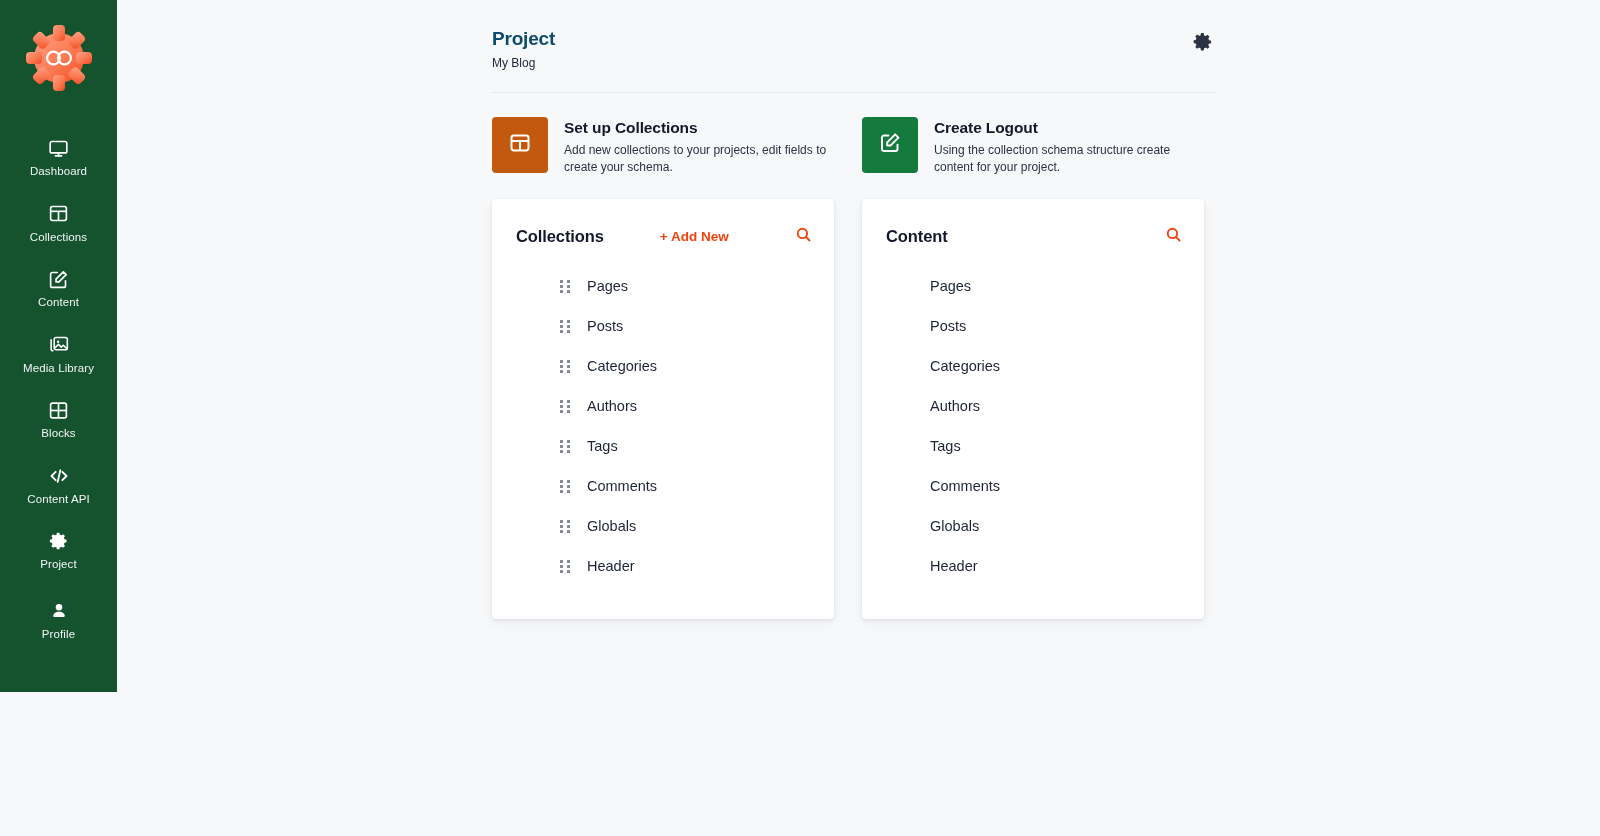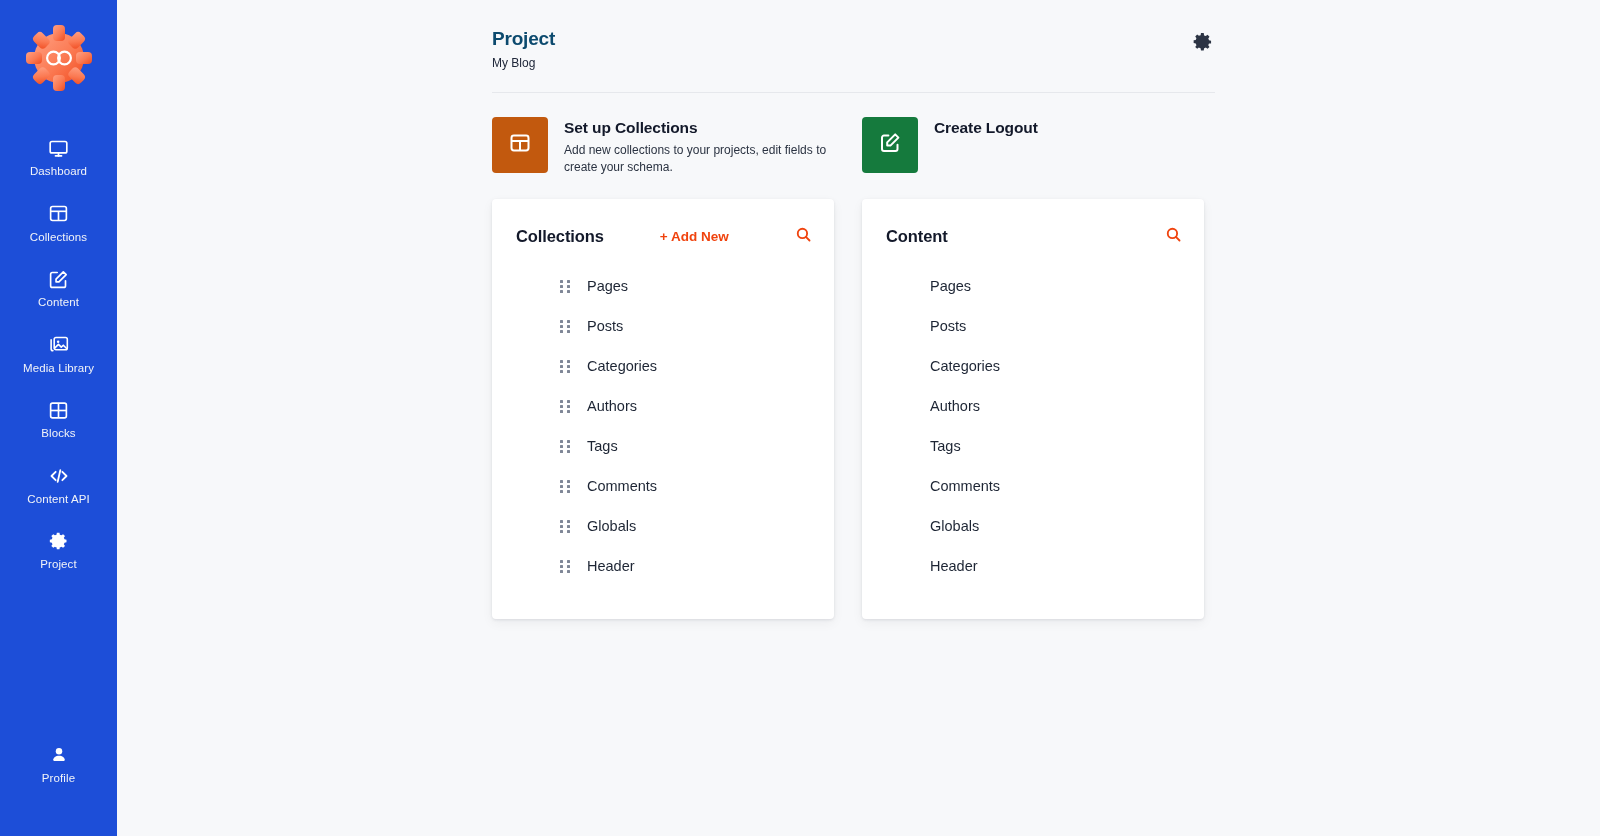--- a/index.html
+++ b/index.html
@@ -20,26 +20,26 @@
   .app {
     display: flex;
     width: 1600px;
     height: 836px;
   }
 
   
   .sidebar {
     width: 117px;
     flex: 0 0 117px;
-    background: #1d4ed8;
+    background: #14532d;
     display: flex;
     flex-direction: column;
     align-items: center;
     padding-top: 22px;
-    height: 836px;
+    height: 692px;
   }
 
   .logo {
     width: 72px;
     height: 72px;
     display: flex;
     align-items: center;
     justify-content: center;
     margin-bottom: 30px;
   }
@@ -446,20 +446,21 @@
           <div class="promo-badge green">
             <span>
               <svg width="24" height="24" viewBox="0 0 24 24" fill="none" stroke="#ffffff" stroke-width="2" stroke-linecap="round" stroke-linejoin="round">
                 <path d="M19.5 13.8V18a2 2 0 0 1-2 2H6a2 2 0 0 1-2-2V6.5a2 2 0 0 1 2-2h4.4"></path>
                 <path d="M17.2 3.4l3.2 3.2-8 8H9.2v-3.2z"></path>
               </svg>
             </span>
           </div>
           <div class="promo-text">
             <div class="promo-title">Create Logout</div>
+            <div class="promo-desc">Using the collection schema structure create content for your project.</div>
           </div>
         </div>
       </div>
 
       <div class="panels-row">
 
         <section class="panel">
           <div class="panel-head">
             <div class="panel-title">Collections</div>
             <div class="add-new">+ Add New</div>

